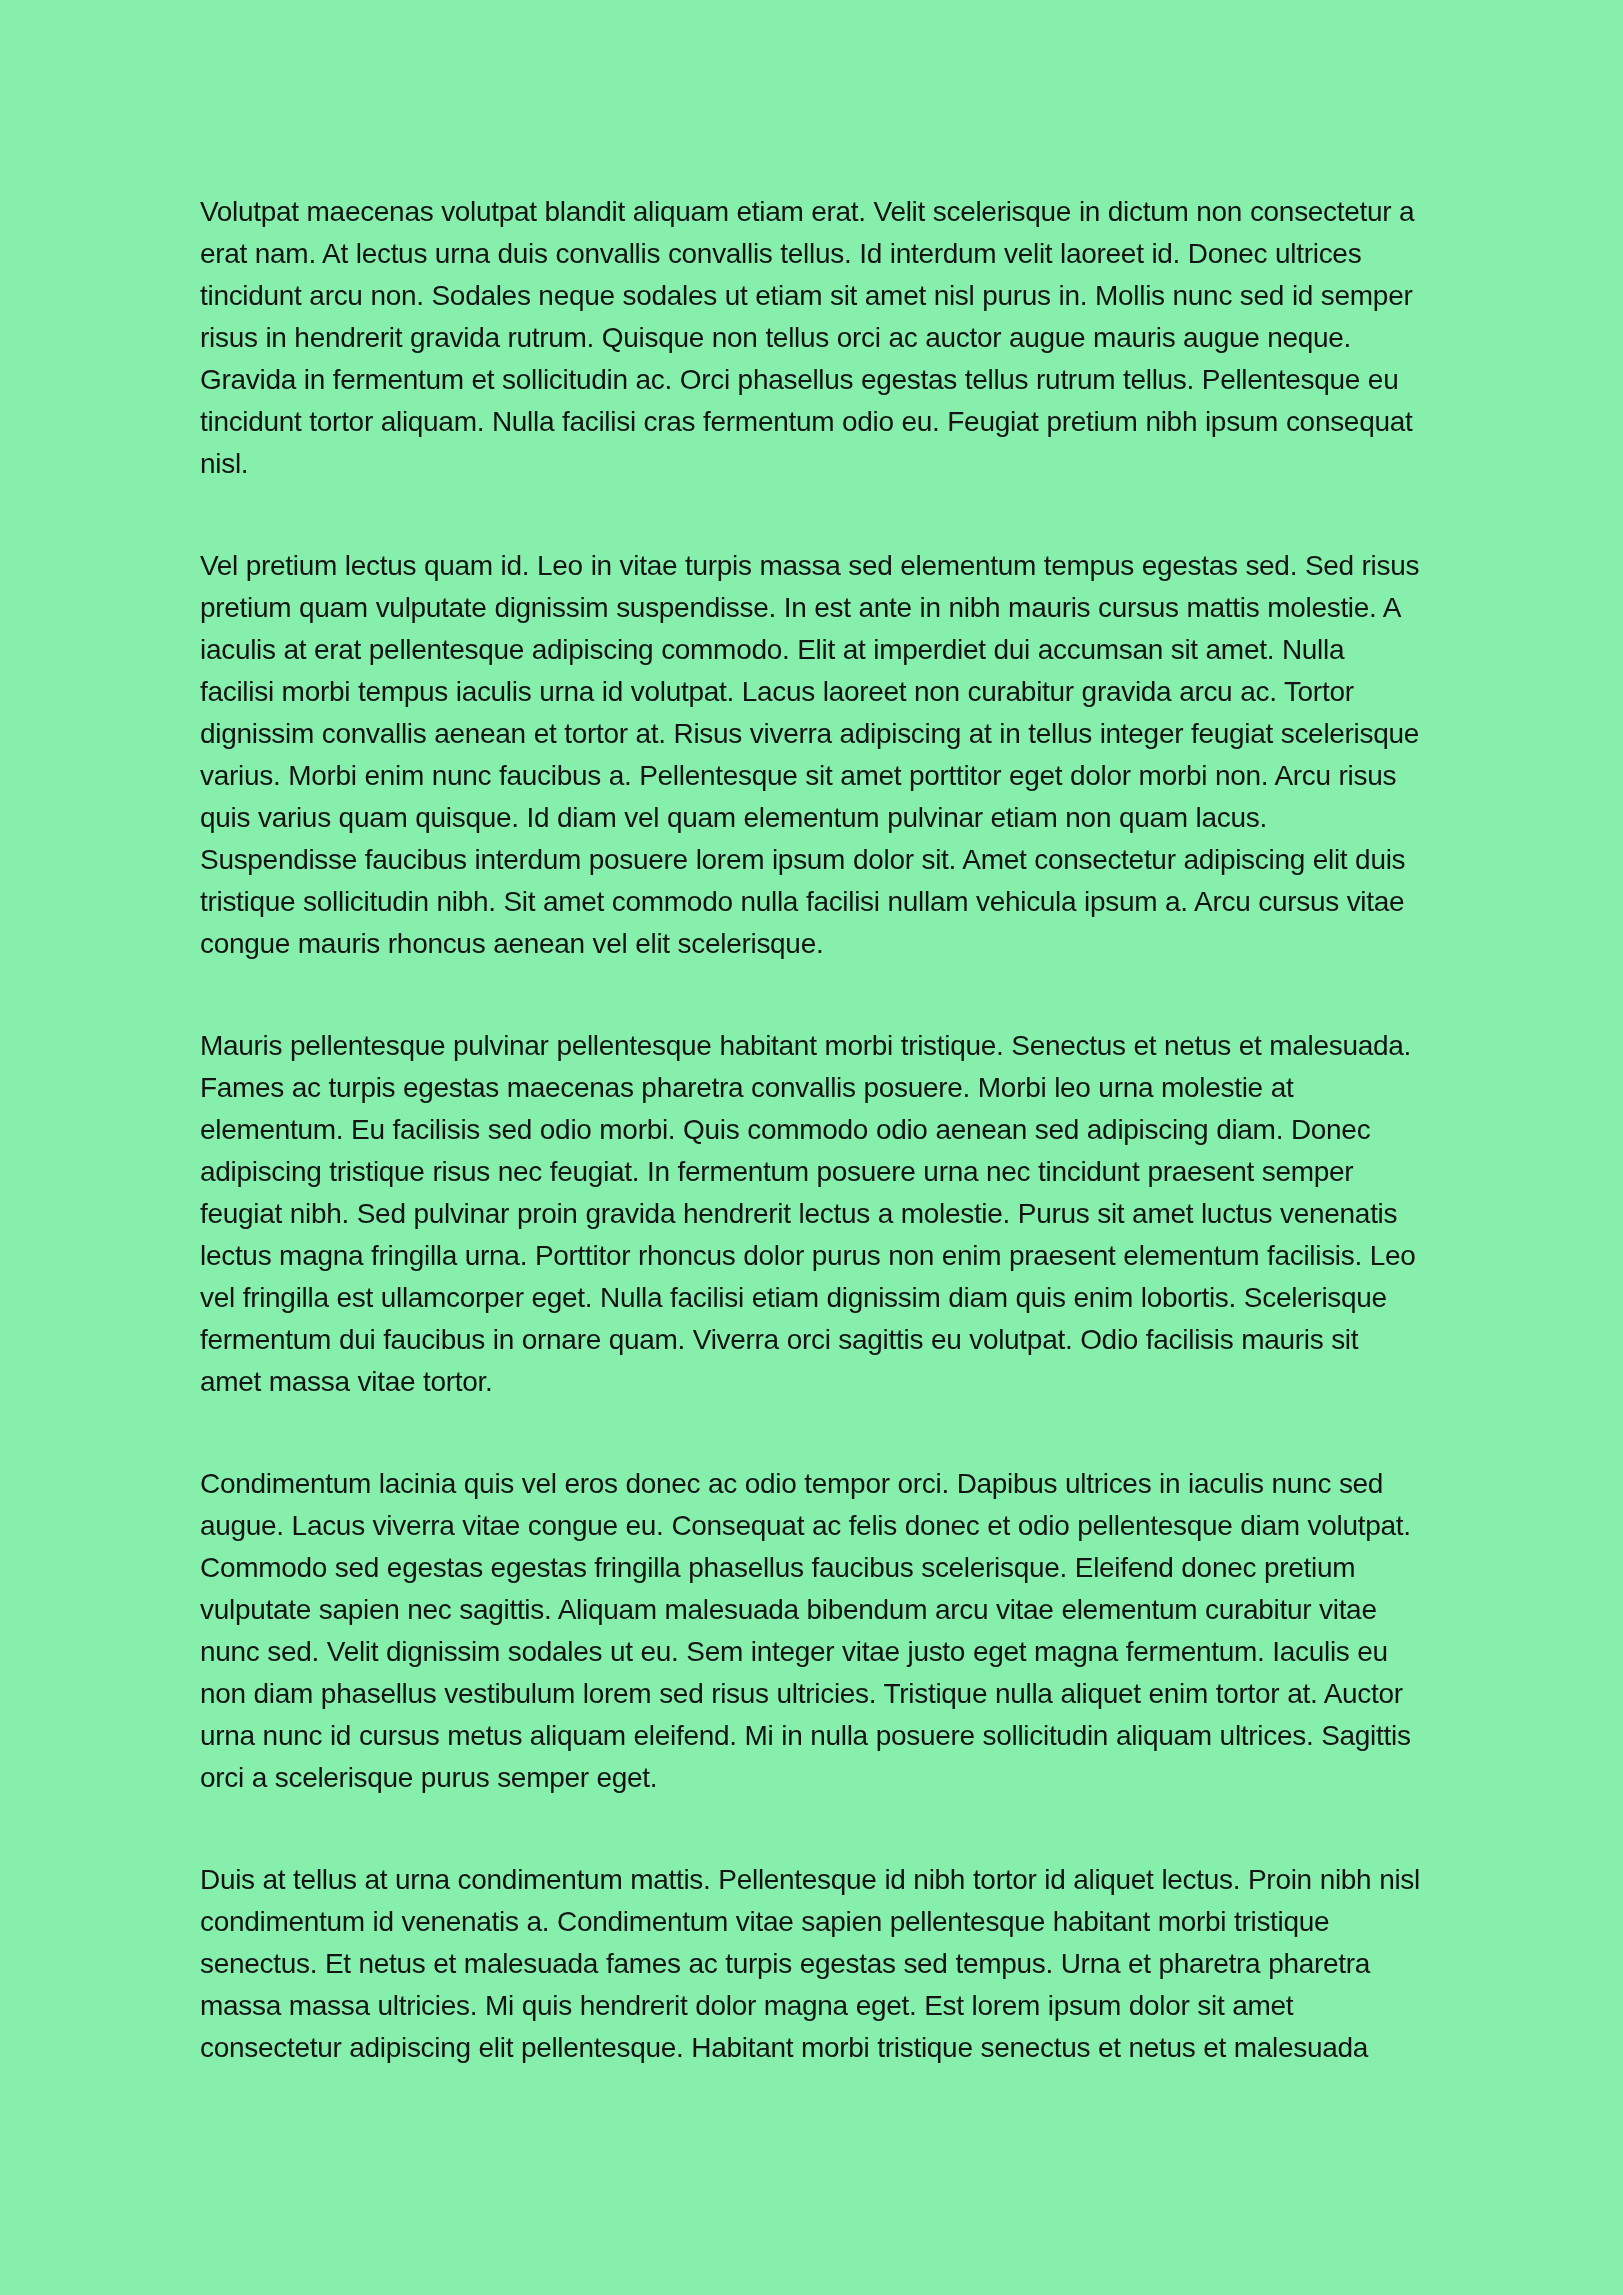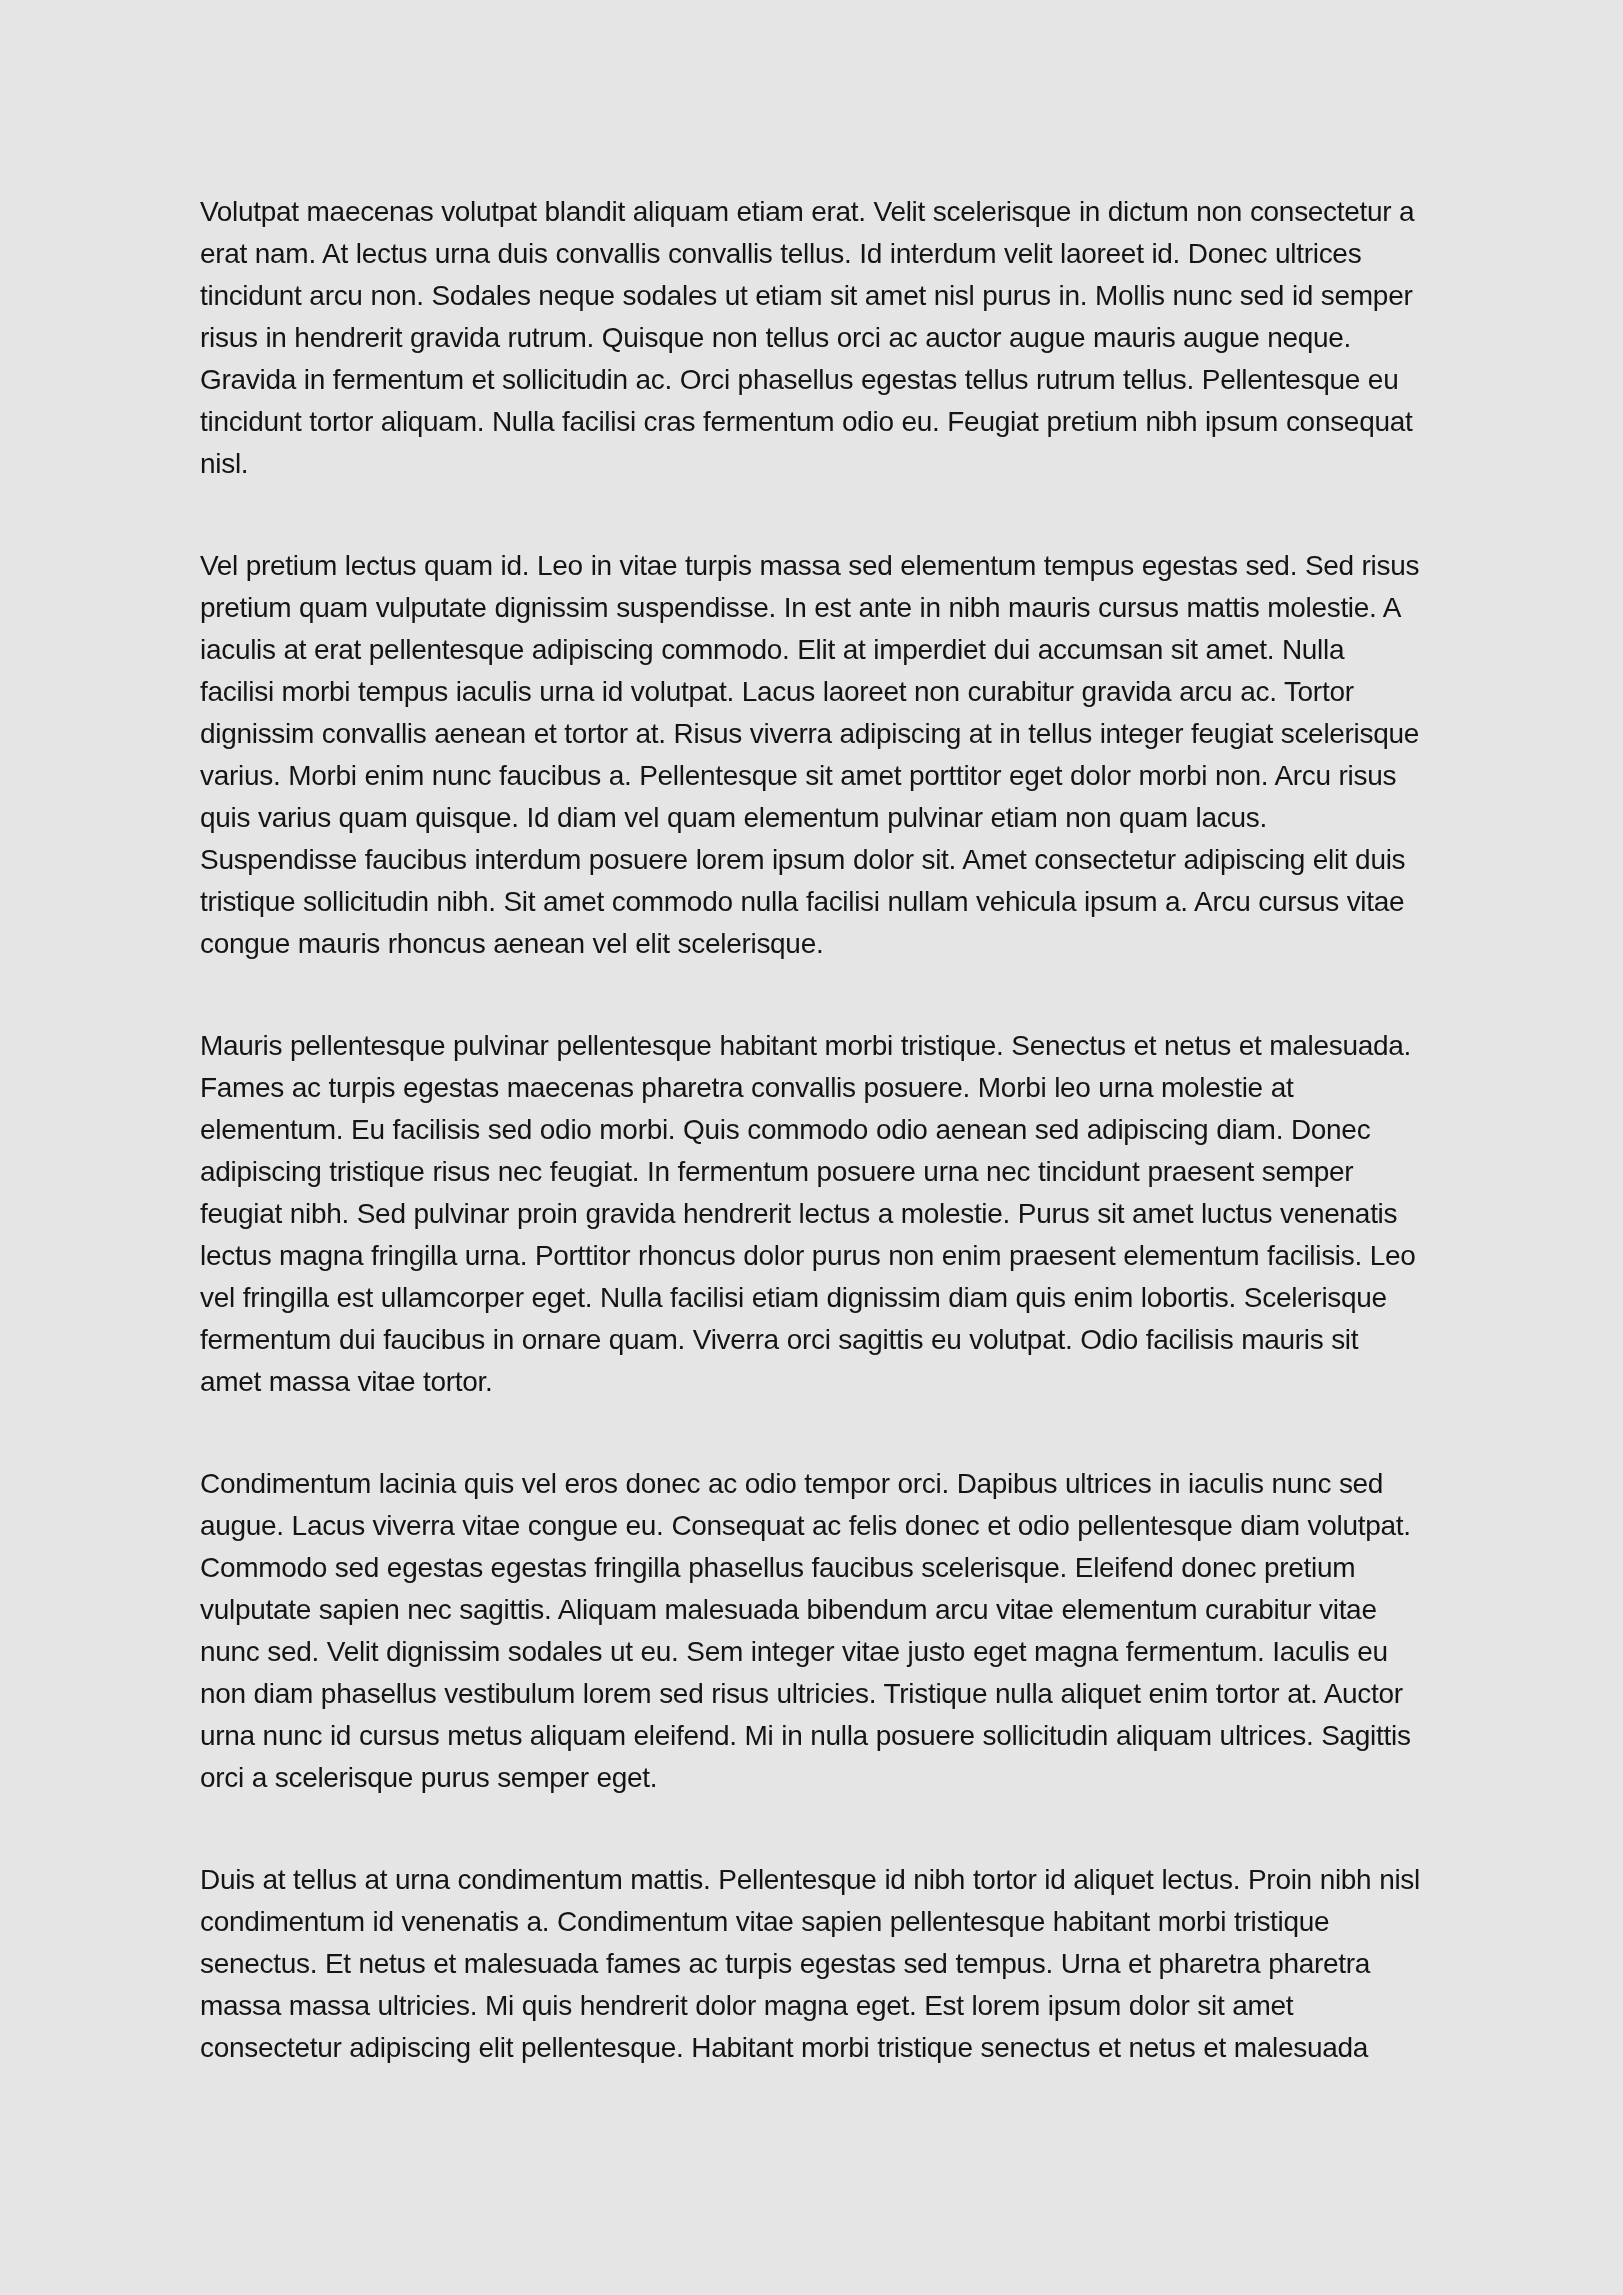--- a/index.html
+++ b/index.html
@@ -4,21 +4,21 @@
 <style>
   html, body {
     margin: 0;
     padding: 0;
     background: #ffffff;
   }
   .page {
     position: relative;
     width: 1623px;
     height: 2295px;
-    background: #e5e5e5;
+    background: #86efac;
     box-sizing: border-box;
     padding: 191px 196px 0 200px;
     overflow: hidden;
   }
   .para {
     font-family: "Liberation Sans", sans-serif;
     font-size: 28px;
     line-height: 42px;
     letter-spacing: -0.3px;
     color: #141414;

